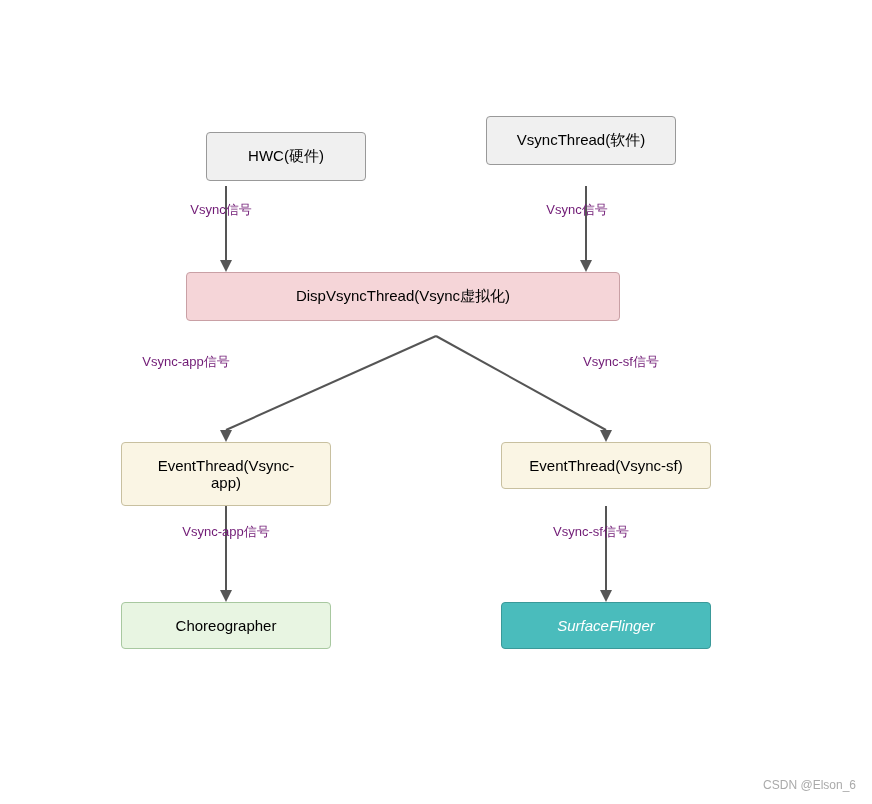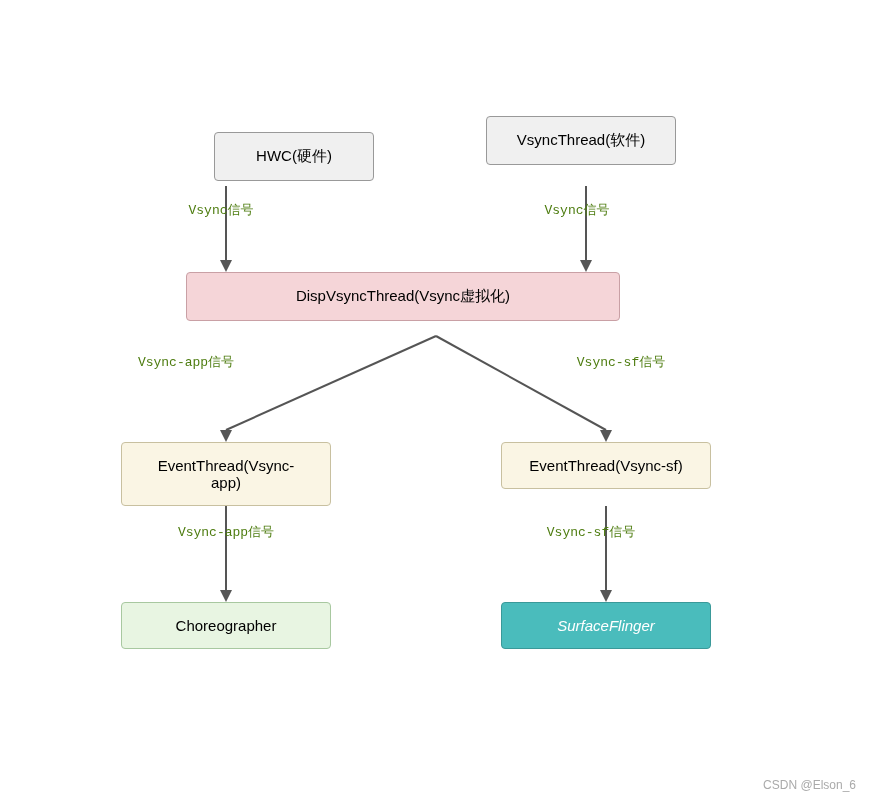--- a/index.html
+++ b/index.html
@@ -78,23 +78,22 @@
       position: absolute;
       bottom: 12px;
       right: 16px;
       font-size: 12px;
       color: #aaa;
     }
 
     
     .arrow-label {
       font-size: 13px;
-      color: #4d7c0f;
+      color: #701a75;
       text-align: center;
-      font-family: Liberation Mono, monospace;
     }
 
     
     .main-container {
       position: relative;
       width: 780px;
     }
 
   </style>
 </head>
@@ -115,21 +114,21 @@
     <line x1="390" y1="224" x2="560" y2="318" stroke="#555" stroke-width="2"></line>
     <polygon points="560,330 554,318 566,318" fill="#555"></polygon>
 
     <line x1="180" y1="394" x2="180" y2="478" stroke="#555" stroke-width="2"></line>
     <polygon points="180,490 174,478 186,478" fill="#555"></polygon>
 
     <line x1="560" y1="394" x2="560" y2="478" stroke="#555" stroke-width="2"></line>
     <polygon points="560,490 554,478 566,478" fill="#555"></polygon>
   </svg>
 
-  <div style="position:absolute; top:20px; left:108px; width:160px; height:54px; z-index:2;">
+  <div style="position:absolute; top:20px; left:100px; width:160px; height:54px; z-index:2;">
     <div class="box box-hwc" style="width:160px;">
       <span>HWC(硬件)</span>
     </div>
   </div>
 
   <div style="position:absolute; top:4px; left:440px; width:190px; height:54px; z-index:2;">
     <div class="box box-vsyncthread" style="width:190px;">
       <span>VsyncThread(软件)</span>
     </div>
   </div>

